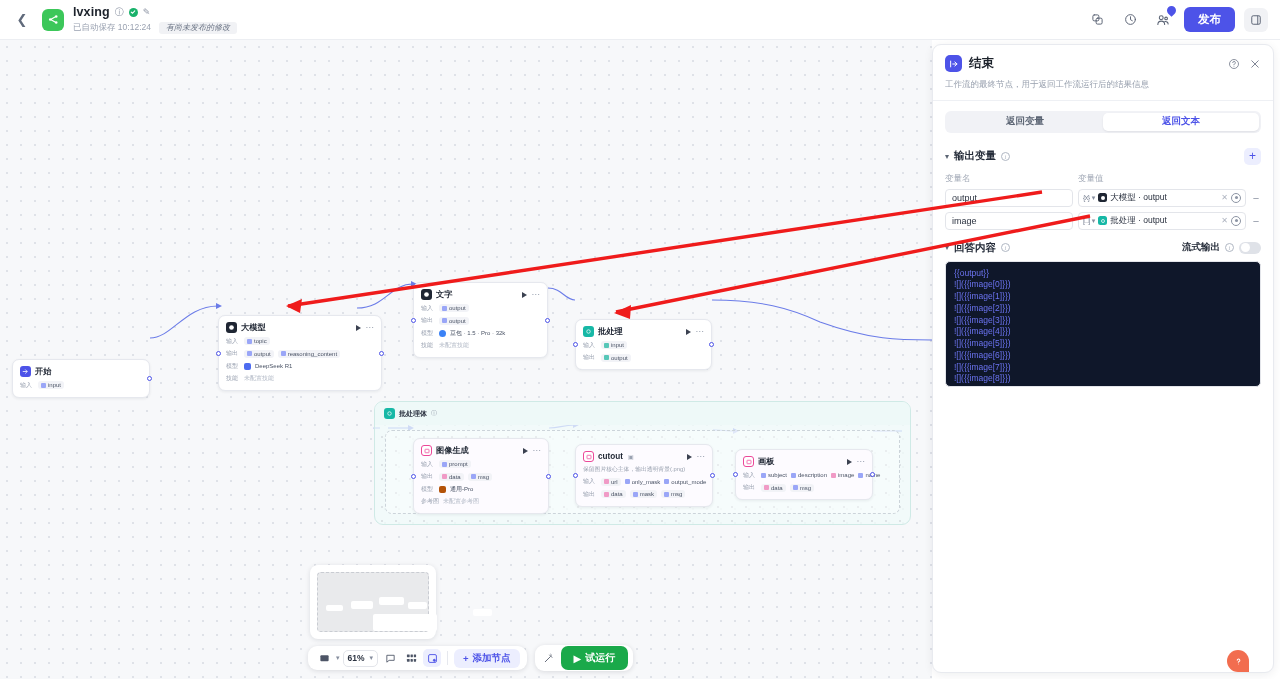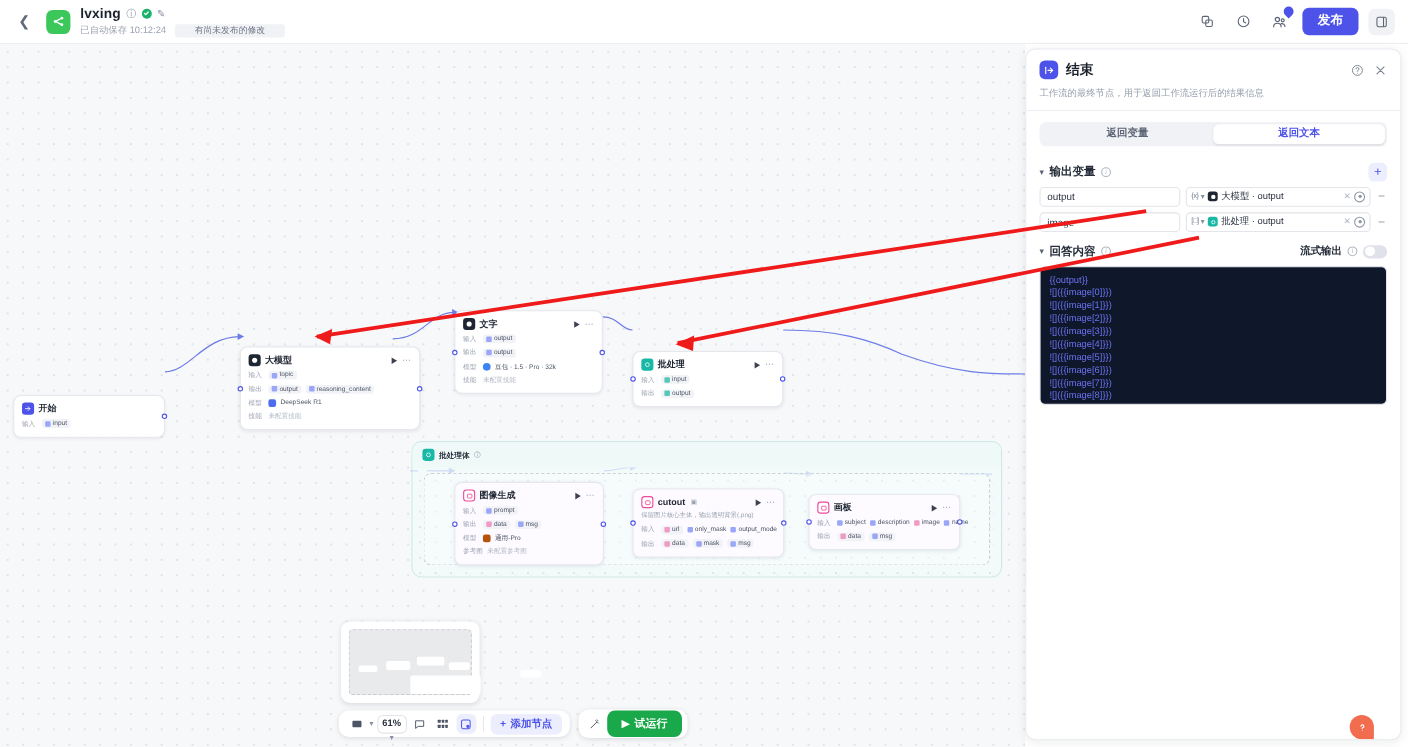--- a/index.html
+++ b/index.html
@@ -31,21 +31,21 @@
   .app-title { font-size: 12.5px; font-weight: bold; color: #1c222b; letter-spacing: .1px; }
   .t-ico { color: #8b93a3; font-size: 9px; display: flex; align-items: center; }
   .dot-ok {
     width: 9px; height: 9px; border-radius: 50%; background: #19b26b;
     display: flex; align-items: center; justify-content: center;
   }
   .sub-row { display: flex; align-items: center; gap: 8px; margin-top: 3px; }
   .saved-text { font-size: 8.5px; color: #9aa2b1; }
   .chip-unpub {
     font-size: 8px; color: #6b7485; background: #f1f2f5;
-    padding: 2px 18px; border-radius: 3px; line-height: 1;
+    padding: 2px 7px; border-radius: 3px; line-height: 1; font-style: italic;
   }
   .top-right { margin-left: auto; display: flex; align-items: center; gap: 9px; padding-right: 12px; }
   .ticon {
     width: 24px; height: 24px; border-radius: 6px; color: #5a6374;
     display: flex; align-items: center; justify-content: center;
     cursor: pointer; position: relative;
   }
   .ticon .badge {
     position: absolute; top: -2px; right: -1px; width: 9px; height: 9px;
     background: #4d53e8; border-radius: 50% 50% 50% 0; transform: rotate(-45deg);
@@ -151,21 +151,21 @@
     display: flex; align-items: center; gap: 3px; background: #fff;
     border-radius: 9px; box-shadow: 0 1px 5px rgba(20,25,40,.13); padding: 4px 7px; height: 24px;
   }
   .bb-ico {
     width: 18px; height: 18px; border-radius: 5px; color: #4d5566;
     display: flex; align-items: center; justify-content: center; cursor: pointer; font-size: 9px;
   }
   .bb-ico.active { background: #eceefe; color: #4d53e8; }
   .zoom-sel {
     display: flex; align-items: center; gap: 5px; border: 1px solid #e3e5ea;
-    border-radius: 5px; padding: 1px 4px; height: 17px; cursor: pointer; flex-direction: column;
+    border-radius: 5px; padding: 1px 4px; height: 17px; cursor: pointer;
   }
   .zoom-val { font-size: 8.5px; color: #2b3240; font-weight: bold; }
   .caret { font-size: 7px; color: #868e9e; }
   .divider-v { width: 1px; height: 14px; background: #e6e8ee; margin: 0 3px; }
   .btn-addnode {
     display: flex; align-items: center; gap: 4px; background: #eceefe;
     color: #4d53e8; font-size: 9.5px; font-weight: bold;
     border-radius: 6px; padding: 3px 9px; cursor: pointer;
   }
   .btn-run {
@@ -740,20 +740,24 @@
       <div class="seg-item active">返回文本</div>
     </div>
 
     <div class="sec-head">
       <span class="chev">▾</span>
       <span class="sec-title">输出变量</span>
       <span class="info-i">i</span>
       <span class="plus-btn">+</span>
     </div>
 
+    <div class="col-heads">
+      <span class="col-h" style="width:133px;">变量名</span>
+      <span class="col-h">变量值</span>
+    </div>
 
     <div class="var-row">
       <input class="var-name-input" value="output" style="">
       <span class="var-val">
         <span class="type-sel">
           <span class="type-glyph">{x}</span>
           <span class="caret">▾</span>
         </span>
         <span class="ref-chip">
           <span class="ref-ico" style="background:#1f2633;">

